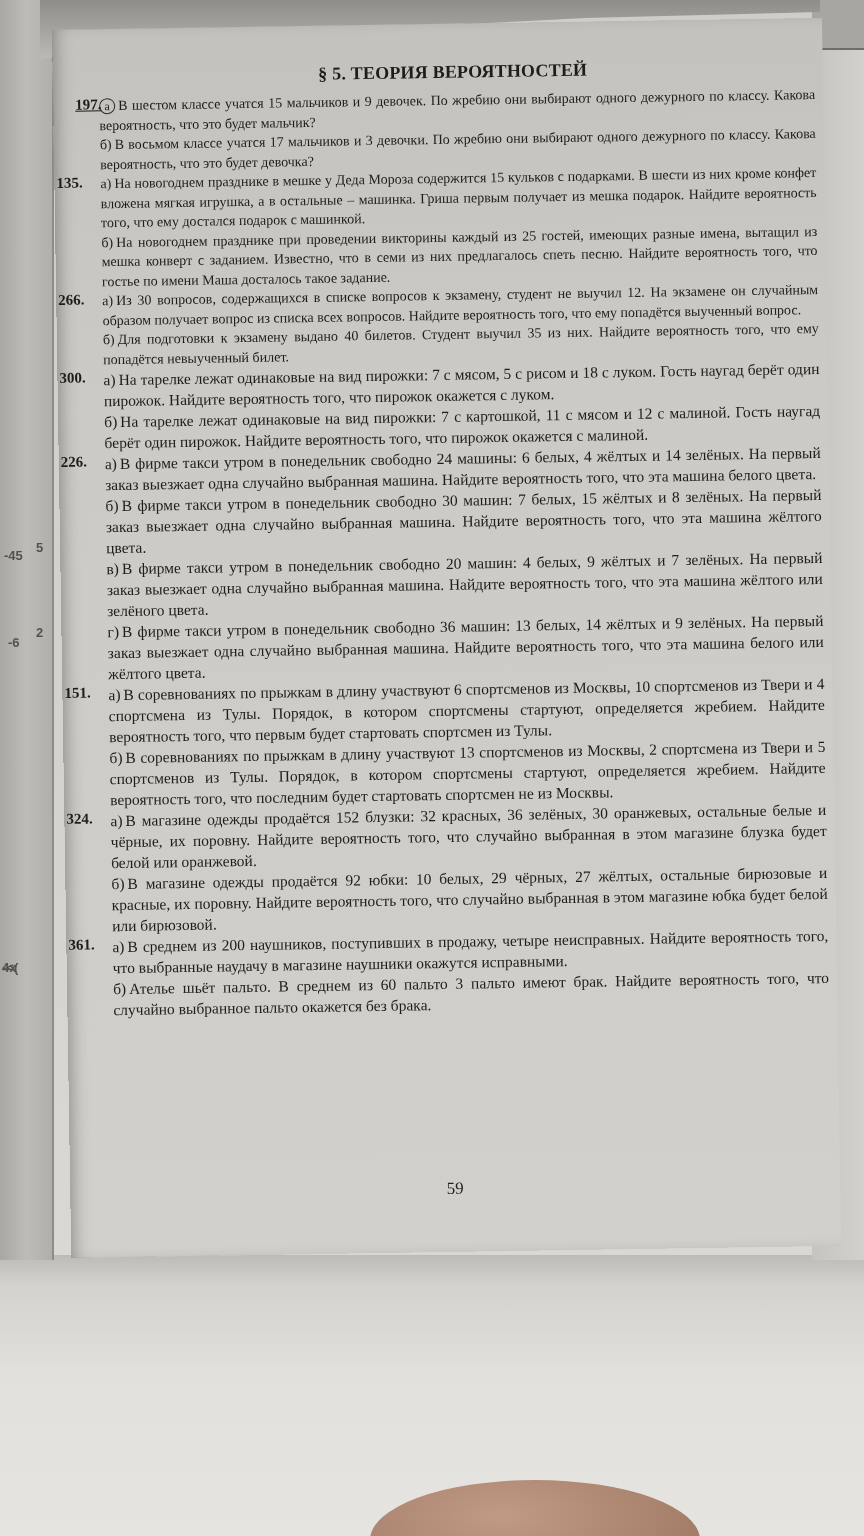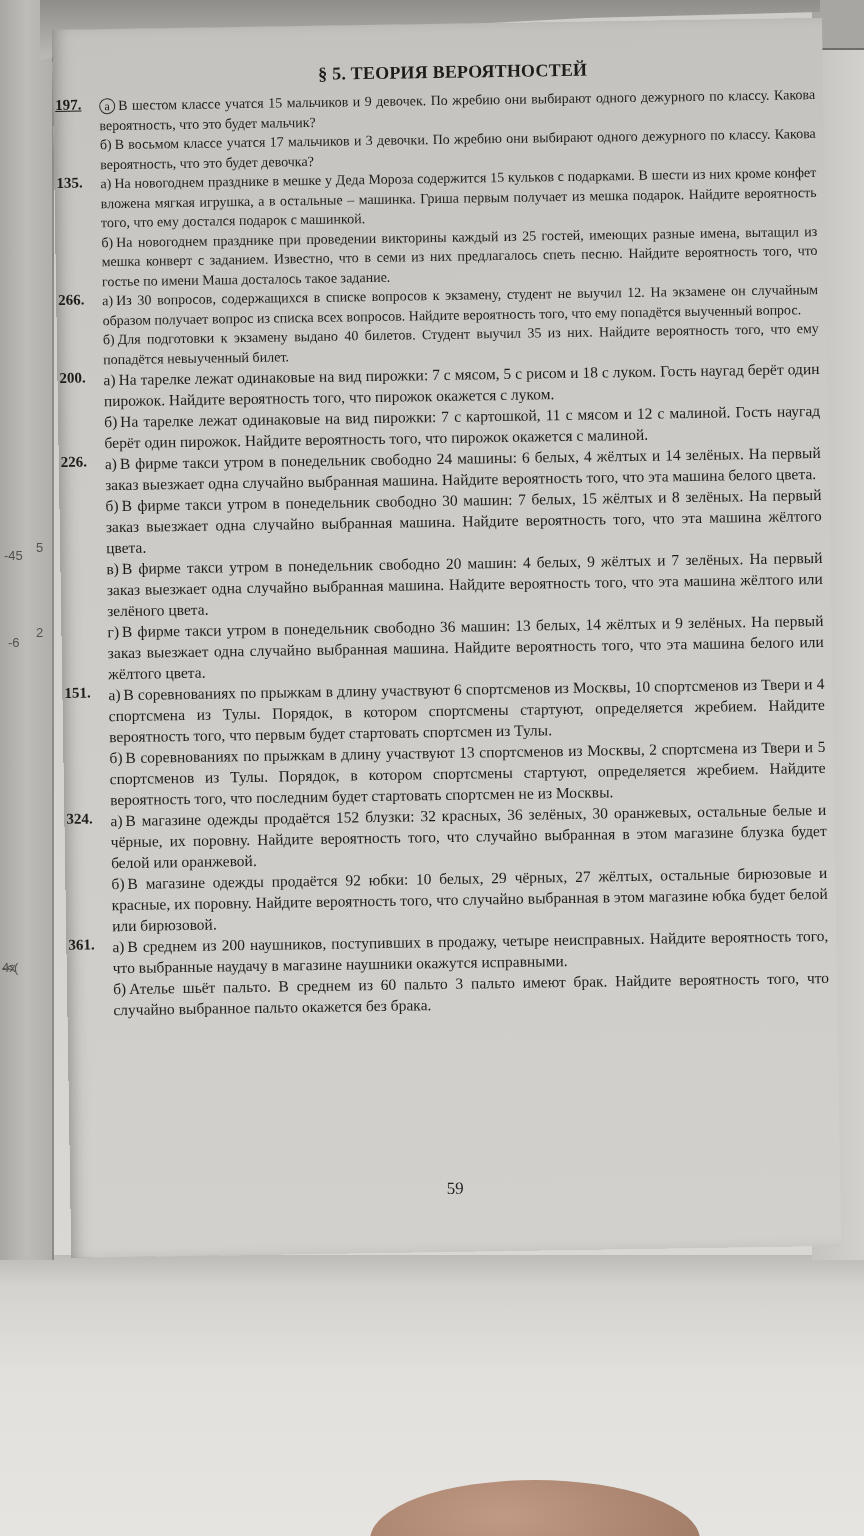--- a/index.html
+++ b/index.html
@@ -9,20 +9,21 @@
       font-family: "Liberation Serif", serif;
     }
     .desk {
       position: absolute; left: 0; top: 1255px; width: 864px; height: 281px;
       background: linear-gradient(180deg, #bdbbb8 0px, #d4d2cf 30px, #e2e0dd 120px, #e6e4e1 281px);
     }
     .left-page {
       position: absolute; left: 0; top: 0; width: 52px; height: 1260px;
       background: linear-gradient(90deg, #a9a7a3 0%, #bebcb8 50%, #b1afab 100%);
       border-right: 2px solid #8e8c88;
+      font-weight: bold;
     }
     .margin-note { position: absolute; font-family: "Liberation Sans", sans-serif; color: #55524e; font-size: 13px; }
     .top-shadow {
       position: absolute; left: 40px; top: 0; width: 780px; height: 60px;
       background: linear-gradient(180deg, #8f8d89 0%, #aaa8a4 60%, #bdbbb7 100%);
       clip-path: polygon(0 0, 100% 0, 100% 20%, 70% 30%, 40% 50%, 20% 55%, 5% 85%, 0 100%);
     }
     .right-strip {
       position: absolute; right: 0; top: 0; width: 52px; height: 1260px;
       background: linear-gradient(90deg, #c6c4c0, #d3d1cd);
@@ -38,21 +39,21 @@
     .title {
       text-align: center; font-weight: bold; font-size: 18px; letter-spacing: 0.2px;
       margin: 0 0 8px 0; padding-left: 30px;
     }
     .problem { position: relative; margin: 0; }
     .pnum { position: absolute; left: 2px; top: 0; font-weight: bold; font-size: 15px; }
     .part { margin-left: 46px; padding-right: 8px; font-size: 15.5px; line-height: 21px; text-align: justify; }
     .part .lbl { margin-right: 3px; }
     .circled { display: inline-block; border: 1.5px solid #2b2926; border-radius: 50%; width: 14px; height: 14px; line-height: 14px; text-align: center; font-size: 12px; }
     .problem.small .part { font-size: 14px; line-height: 19.5px; }
-    .p197 .pnum { text-decoration: underline; }
+    .p197 .pnum { text-decoration: underline; margin-left: 20px; }
     .page-num { position: absolute; top: 1155px; left: 0; width: 770px; text-align: center; font-size: 17px; color: #222; }
     .finger {
       position: absolute; left: 370px; top: 1480px; width: 330px; height: 120px; border-radius: 60% 60% 0 0;
       background: radial-gradient(ellipse at 40% 30%, #c09a84 0%, #a8826c 60%, #94705c 100%);
     }
   </style>
 </head>
 <body>
 
 <div class="desk"></div>
@@ -86,21 +87,21 @@
       <div class="part"><span class="lbl">б)</span><span>На новогоднем празднике при проведении викторины каждый из 25 гостей, имеющих разные имена, вытащил из мешка конверт с заданием. Известно, что в семи из них предлагалось спеть песню. Найдите вероятность того, что гостье по имени Маша досталось такое задание.</span></div>
     </div>
 
     <div class="problem small">
       <span class="pnum">266.</span>
       <div class="part"><span class="lbl">а)</span><span>Из 30 вопросов, содержащихся в списке вопросов к экзамену, студент не выучил 12. На экзамене он случайным образом получает вопрос из списка всех вопросов. Найдите вероятность того, что ему попадётся выученный вопрос.</span></div>
       <div class="part"><span class="lbl">б)</span><span>Для подготовки к экзамену выдано 40 билетов. Студент выучил 35 из них. Найдите вероятность того, что ему попадётся невыученный билет.</span></div>
     </div>
 
     <div class="problem">
-      <span class="pnum">200.</span>
+      <span class="pnum">300.</span>
       <div class="part"><span class="lbl">а)</span><span>На тарелке лежат одинаковые на вид пирожки: 7 с мясом, 5 с рисом и 18 с луком. Гость наугад берёт один пирожок. Найдите вероятность того, что пирожок окажется с луком.</span></div>
       <div class="part"><span class="lbl">б)</span><span>На тарелке лежат одинаковые на вид пирожки: 7 с картошкой, 11 с мясом и 12 с малиной. Гость наугад берёт один пирожок. Найдите вероятность того, что пирожок окажется с малиной.</span></div>
     </div>
 
     <div class="problem">
       <span class="pnum">226.</span>
       <div class="part"><span class="lbl">а)</span><span>В фирме такси утром в понедельник свободно 24 машины: 6 белых, 4 жёлтых и 14 зелёных. На первый заказ выезжает одна случайно выбранная машина. Найдите вероятность того, что эта машина белого цвета.</span></div>
       <div class="part"><span class="lbl">б)</span><span>В фирме такси утром в понедельник свободно 30 машин: 7 белых, 15 жёлтых и 8 зелёных. На первый заказ выезжает одна случайно выбранная машина. Найдите вероятность того, что эта машина жёлтого цвета.</span></div>
       <div class="part"><span class="lbl">в)</span><span>В фирме такси утром в понедельник свободно 20 машин: 4 белых, 9 жёлтых и 7 зелёных. На первый заказ выезжает одна случайно выбранная машина. Найдите вероятность того, что эта машина жёлтого или зелёного цвета.</span></div>
       <div class="part"><span class="lbl">г)</span><span>В фирме такси утром в понедельник свободно 36 машин: 13 белых, 14 жёлтых и 9 зелёных. На первый заказ выезжает одна случайно выбранная машина. Найдите вероятность того, что эта машина белого или жёлтого цвета.</span></div>

